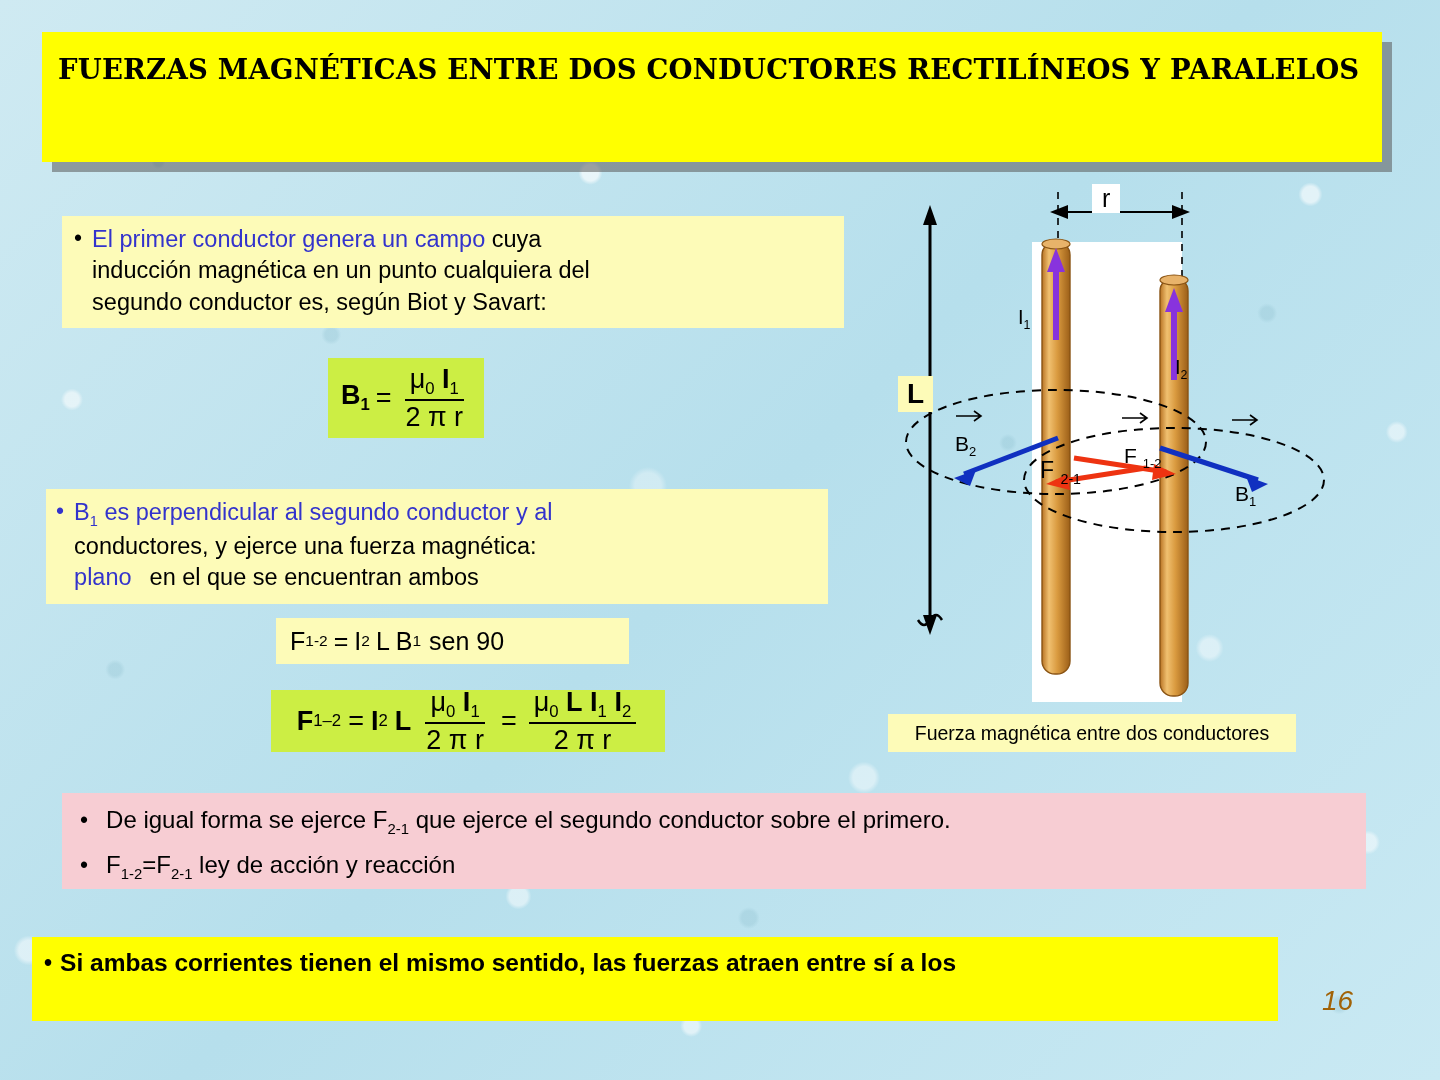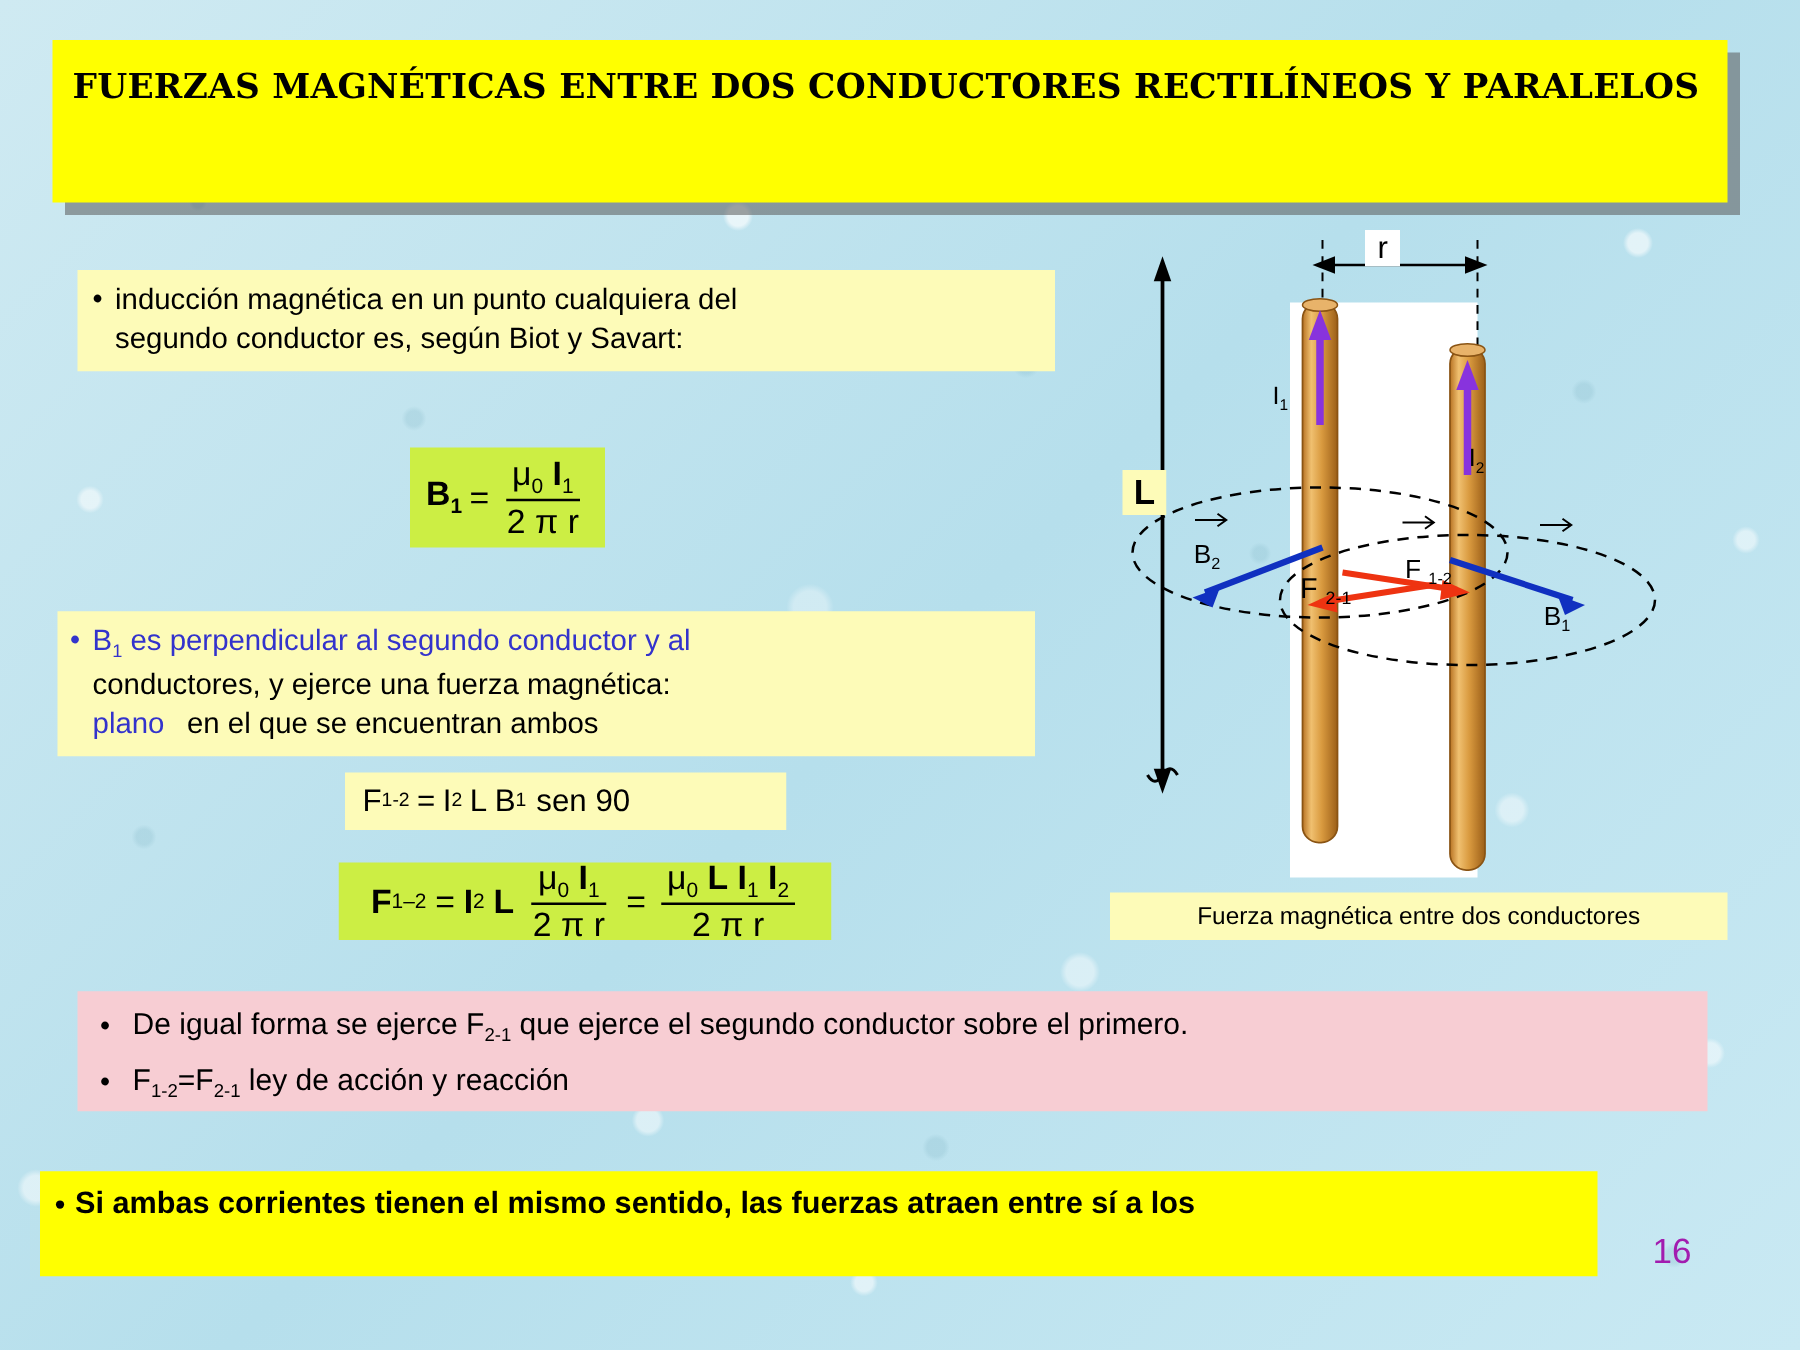--- a/index.html
+++ b/index.html
@@ -203,36 +203,37 @@
   }
   #bottom-block .bullet-dot { color: #000; padding-right: 8px; }
   #bottom-l2 { padding-left: 34px; }
 
   
   #page-number {
     position: absolute;
     left: 1322px;
     top: 985px;
     font-size: 28px;
-    color: #a21caf;
+    color: #a16207;
+    font-style: italic;
   }
 
   
   #figure {
     position: absolute;
     left: 860px;
     top: 180px;
     width: 530px;
     height: 530px;
   }
   #figure-caption {
     position: absolute;
     left: 888px;
     top: 714px;
-    width: 494px;
+    width: 408px;
     height: 38px;
     background: #fdfbb8;
     font-size: 19.5px;
     color: #000;
     display: flex;
     align-items: center;
     justify-content: center;
   }
   .fig-label {
     position: absolute;
@@ -257,20 +258,24 @@
 <div id="slide-bg"></div>
 
 <div id="title-box">
   <div id="title-text">FUERZAS MAGNÉTICAS ENTRE DOS CONDUCTORES RECTILÍNEOS Y PARALELOS</div>
 </div>
 
 <div id="block1" class="text-block">
   <div class="bullet-row">
     <span class="bullet-dot">•</span>
     <div style="flex:1 1 auto;">
+      <div id="b1-l1" class="line">
+        <span class="blue">El primer conductor genera un campo</span>
+        <span>cuya</span>
+      </div>
       <div class="line">inducción magnética en un punto cualquiera del</div>
       <div class="line">segundo conductor es, según Biot y Savart:</div>
     </div>
   </div>
 </div>
 
 <div id="formula1" class="formula">
   <span style="font-weight:bold;">
     <span>B</span><sub>1</sub>
   </span>

